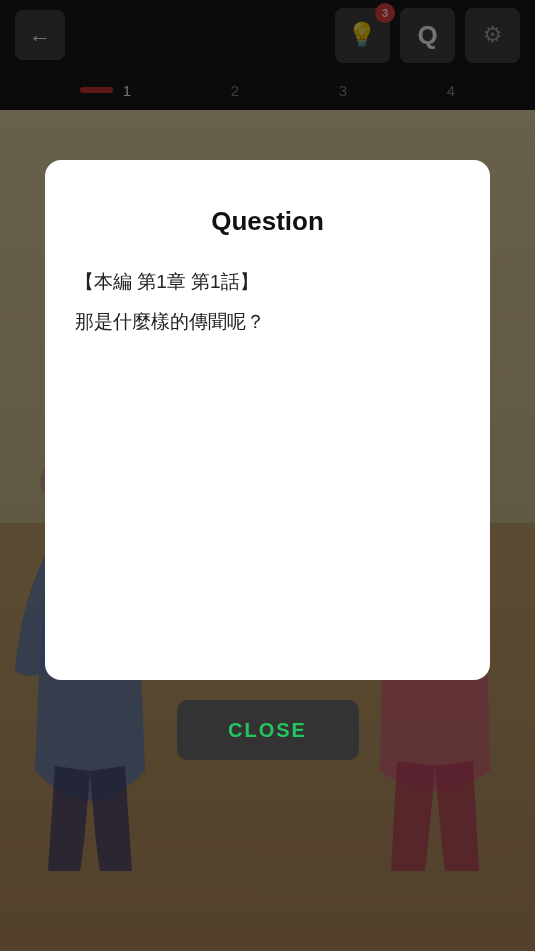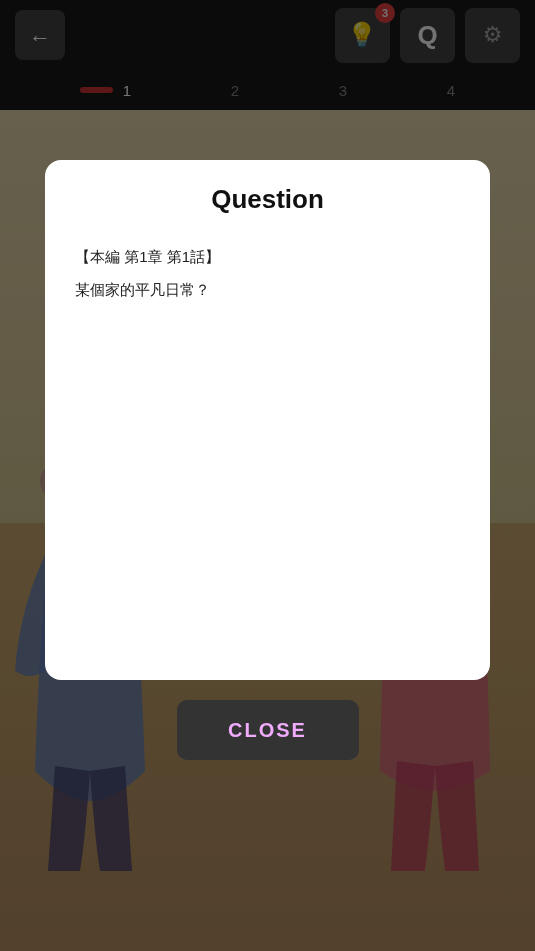--- a/index.html
+++ b/index.html
@@ -159,52 +159,52 @@
 
     
     .modal {
       position: absolute;
       top: 160px;
       left: 45px;
       width: 445px;
       background: white;
       border-radius: 16px;
       z-index: 30;
-      padding: 24px 30px 30px 30px;
+      padding: 46px 30px 30px 30px;
       min-height: 520px;
     }
 
     .modal-title {
       font-size: 26px;
       font-weight: bold;
       text-align: center;
       margin-bottom: 28px;
       color: #111;
     }
 
     .modal-content {
-      font-size: 15px;
+      font-size: 19px;
       line-height: 1.8;
       color: #222;
     }
 
     .modal-content p {
       margin-bottom: 6px;
     }
 
     
     .close-btn {
       position: absolute;
       bottom: -80px;
       left: 50%;
       transform: translateX(-50%);
       width: 182px;
       height: 60px;
       background: #333;
-      color: #f0abfc;
+      color: #22c55e;
       border: none;
       border-radius: 10px;
       font-size: 20px;
       font-weight: bold;
       cursor: pointer;
       display: flex;
       align-items: center;
       justify-content: center;
       letter-spacing: 2px;
     }
@@ -297,16 +297,16 @@
       <span style="color:#888;font-size:15px">4</span>
     </div>
   </div>
 
 <div class="overlay"></div>
 
 <div class="modal">
   <div class="modal-title">Question</div>
   <div class="modal-content">
     <p>【本編 第1章 第1話】</p>
-    <p>某個家的平凡日常？</p>
+    <p>那是什麼樣的傳聞呢？</p>
   </div>
   <button class="close-btn">CLOSE</button>
 </div>
 
 </body></html>

